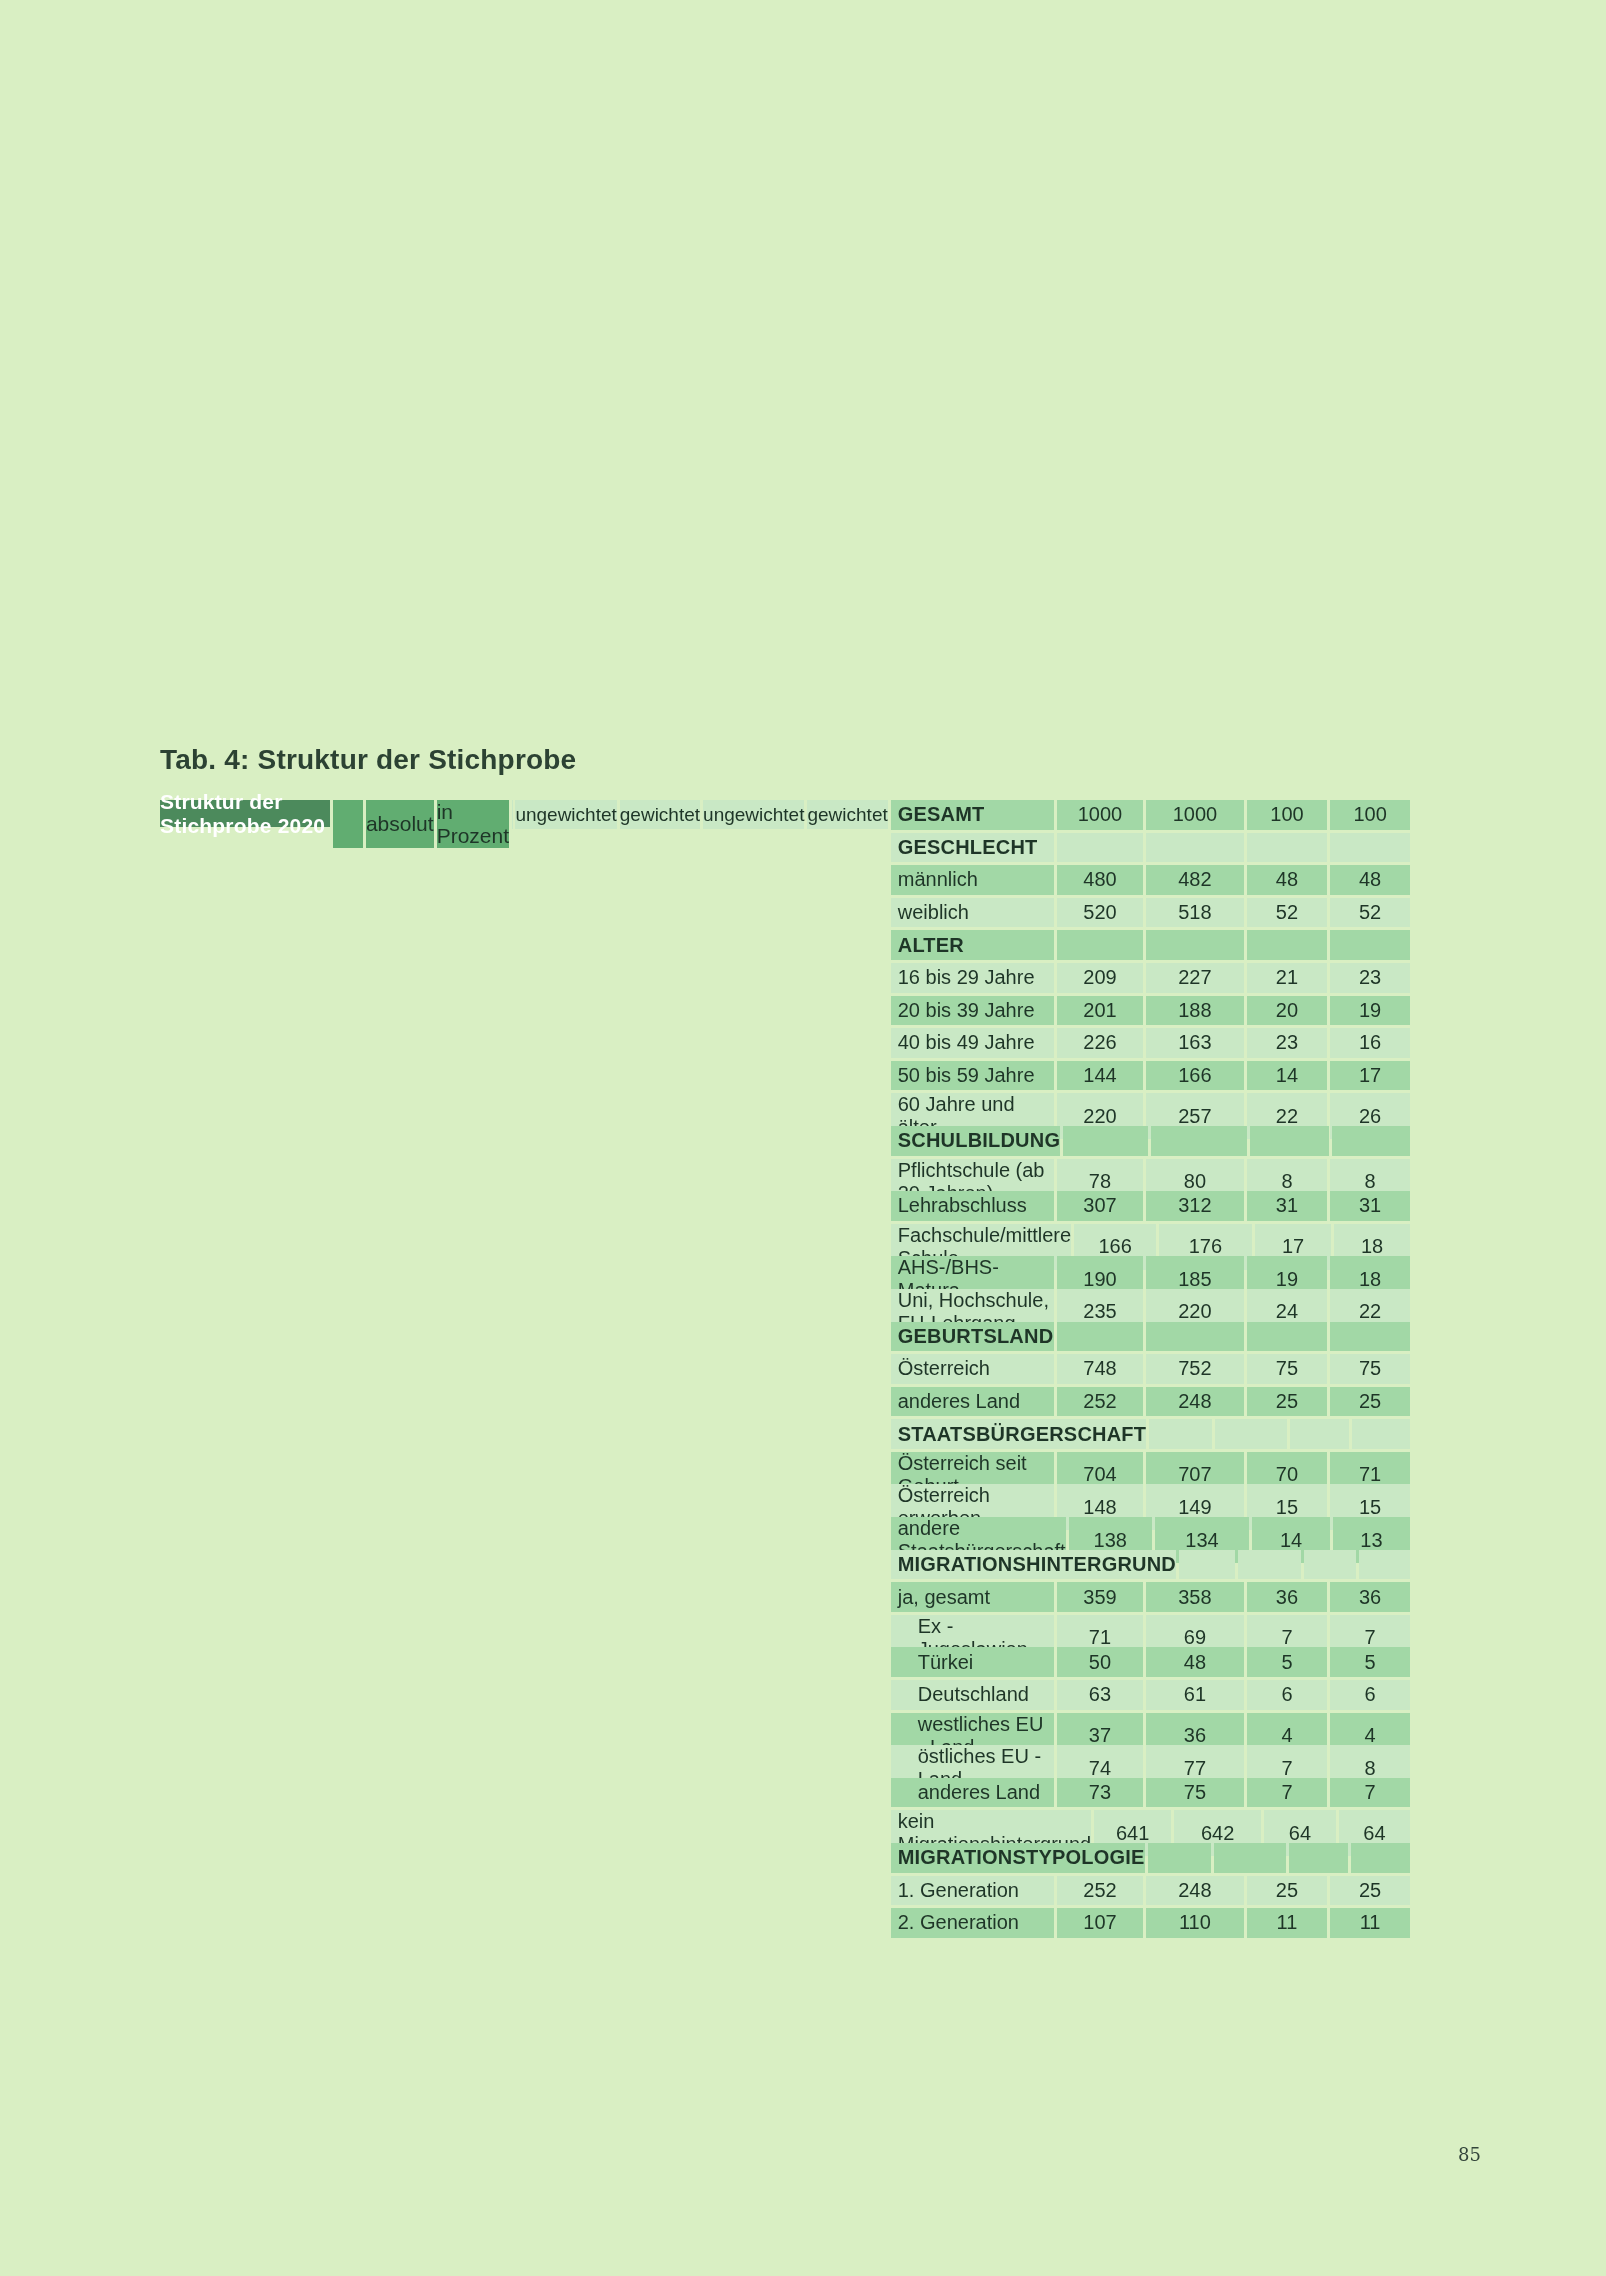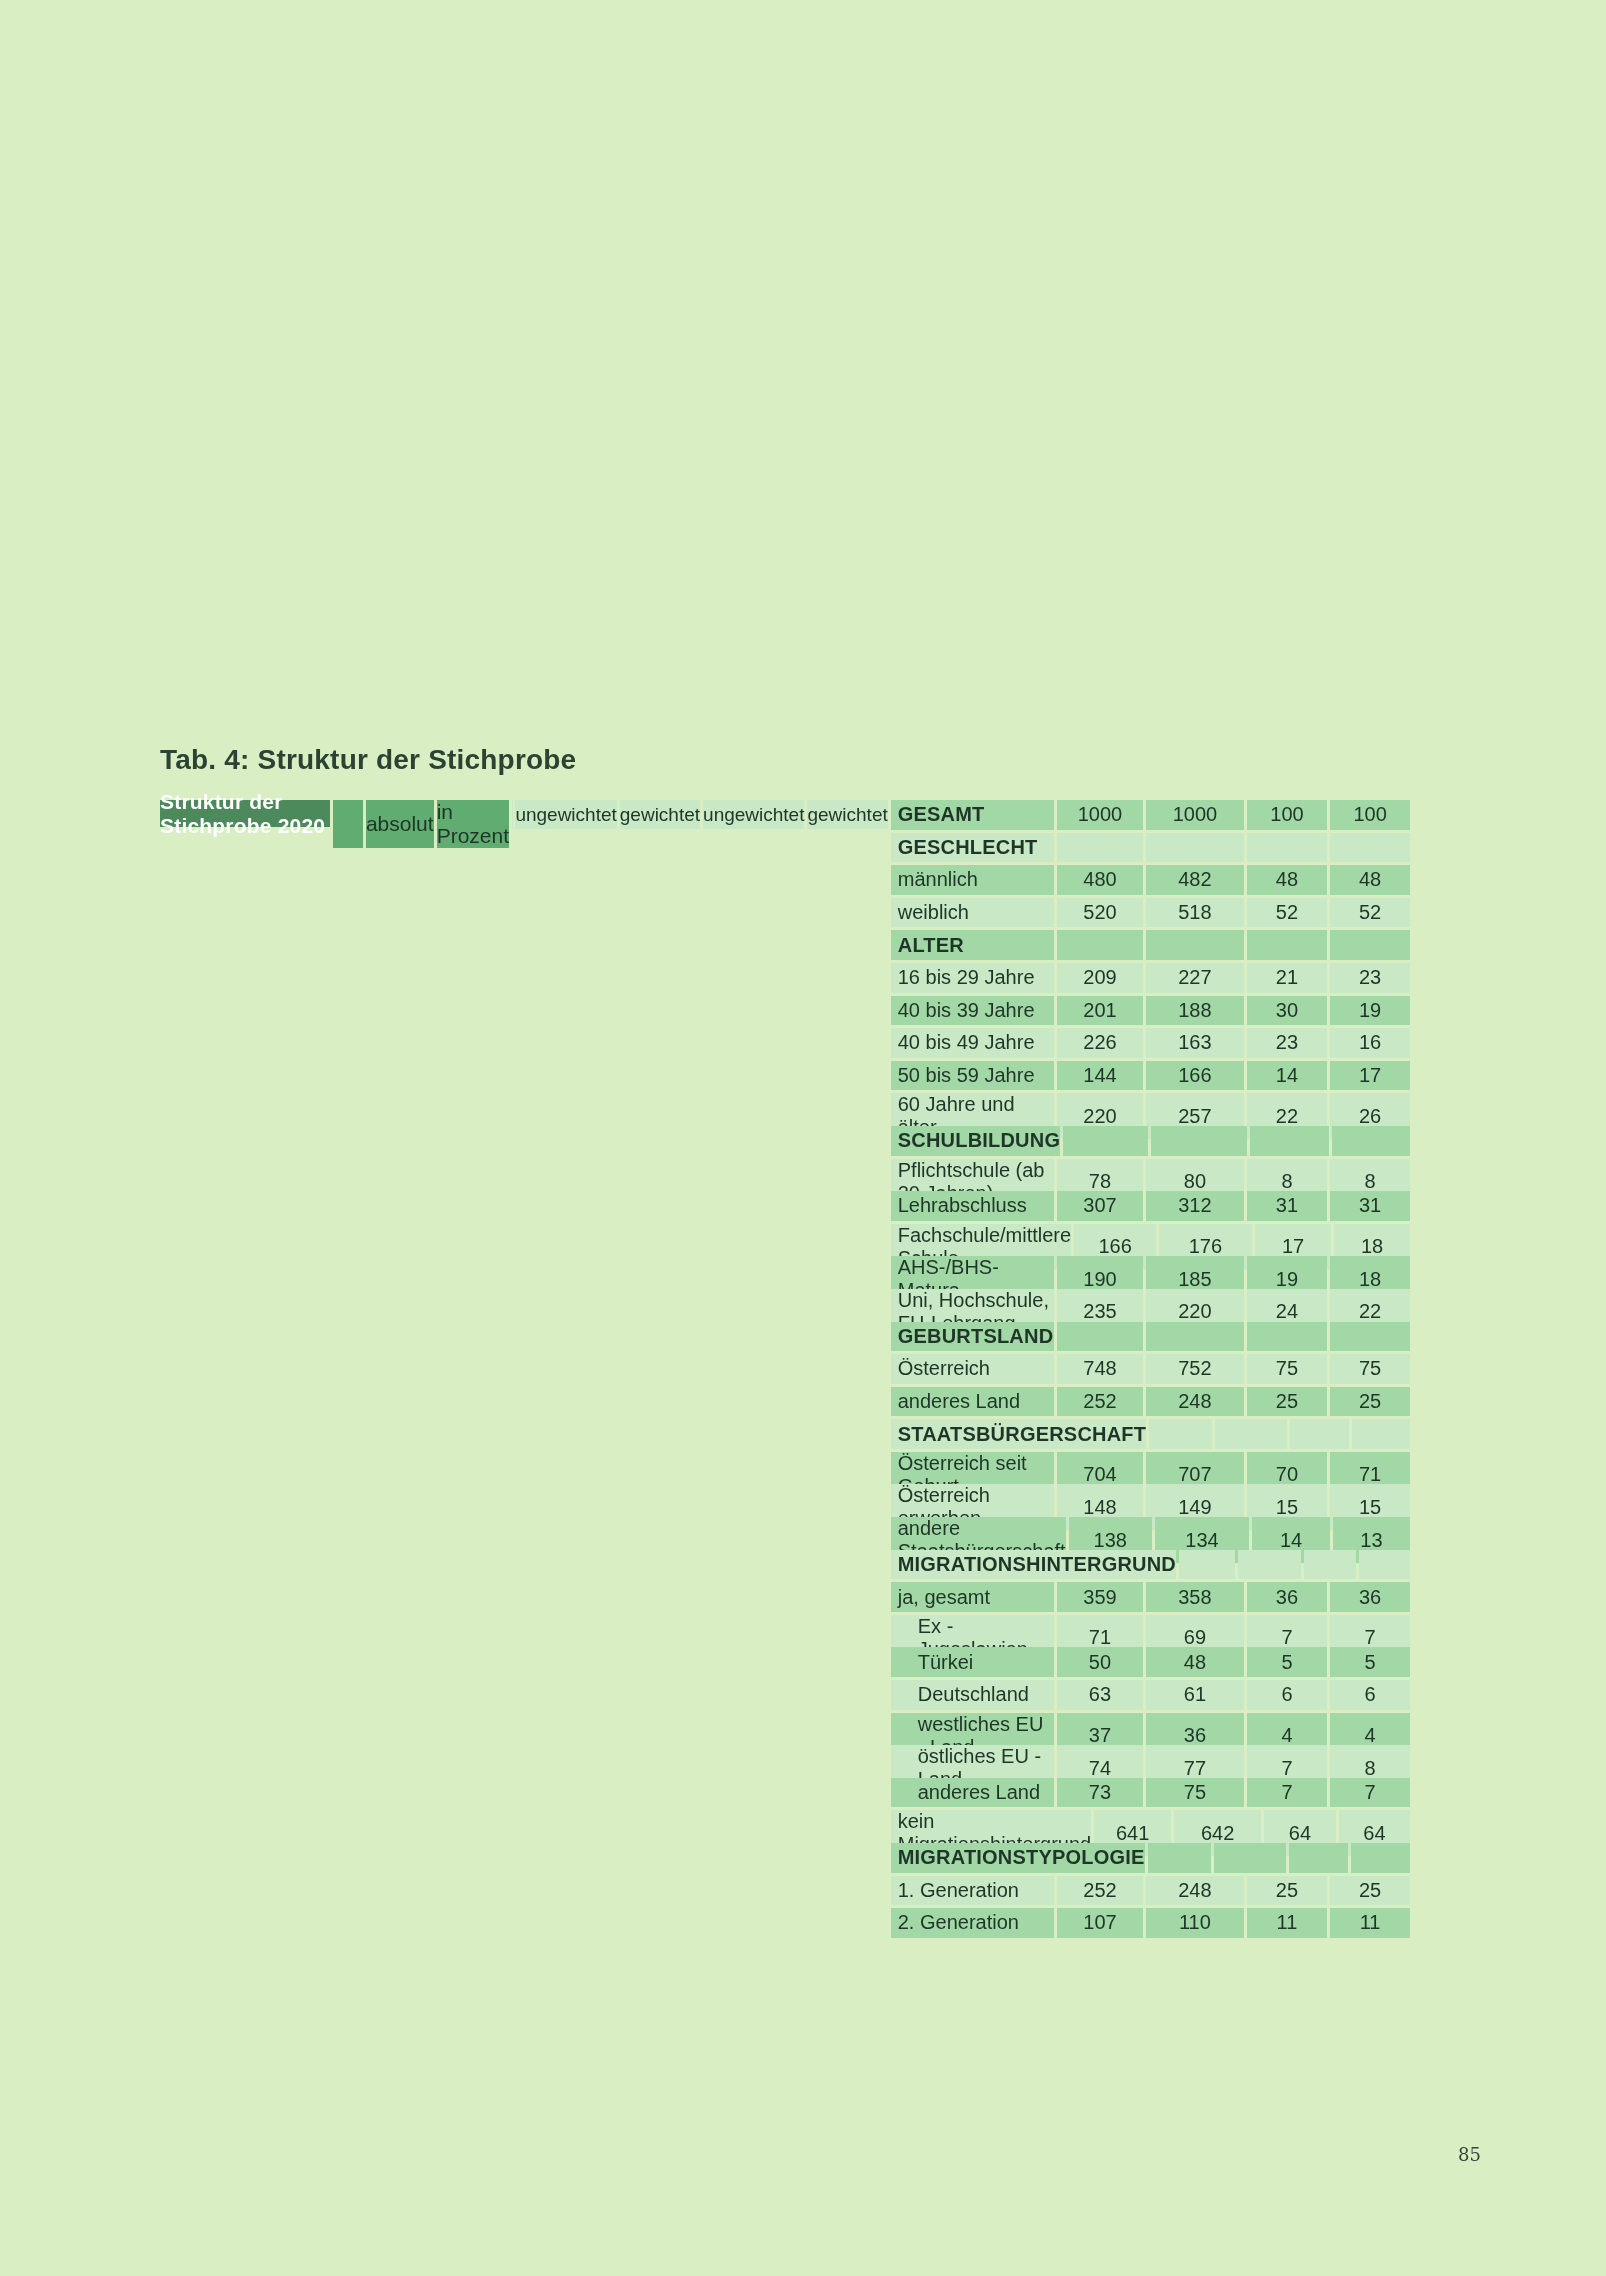--- a/index.html
+++ b/index.html
@@ -118,24 +118,24 @@
         <div class="cell num"></div>
       </div>
       <div class="row grid5 light item">
         <div class="cell lbl">16 bis 29 Jahre</div>
         <div class="cell num">209</div>
         <div class="cell num">227</div>
         <div class="cell num">21</div>
         <div class="cell num">23</div>
       </div>
       <div class="row grid5 dark item">
-        <div class="cell lbl">40 bis 39 Jahre</div>
+        <div class="cell lbl">20 bis 39 Jahre</div>
         <div class="cell num">201</div>
         <div class="cell num">188</div>
-        <div class="cell num">30</div>
+        <div class="cell num">20</div>
         <div class="cell num">19</div>
       </div>
       <div class="row grid5 light item">
         <div class="cell lbl">40 bis 49 Jahre</div>
         <div class="cell num">226</div>
         <div class="cell num">163</div>
         <div class="cell num">23</div>
         <div class="cell num">16</div>
       </div>
       <div class="row grid5 dark item">

